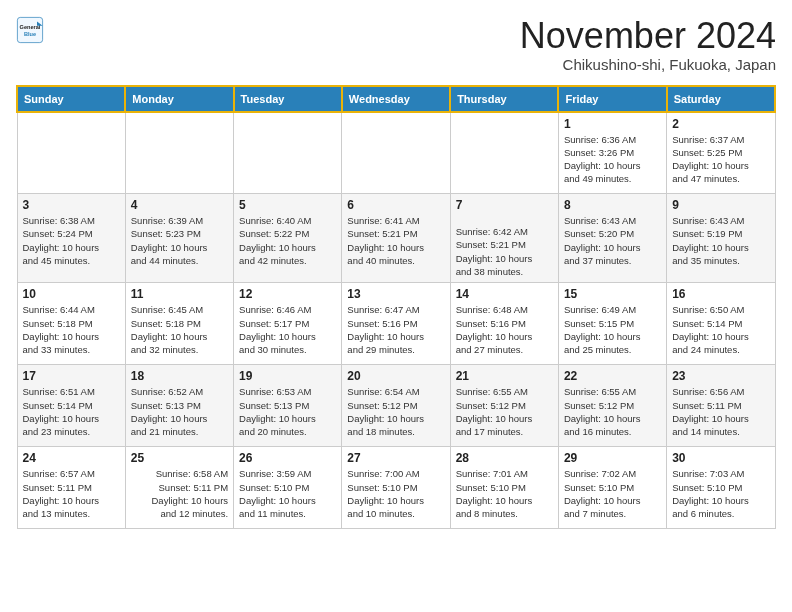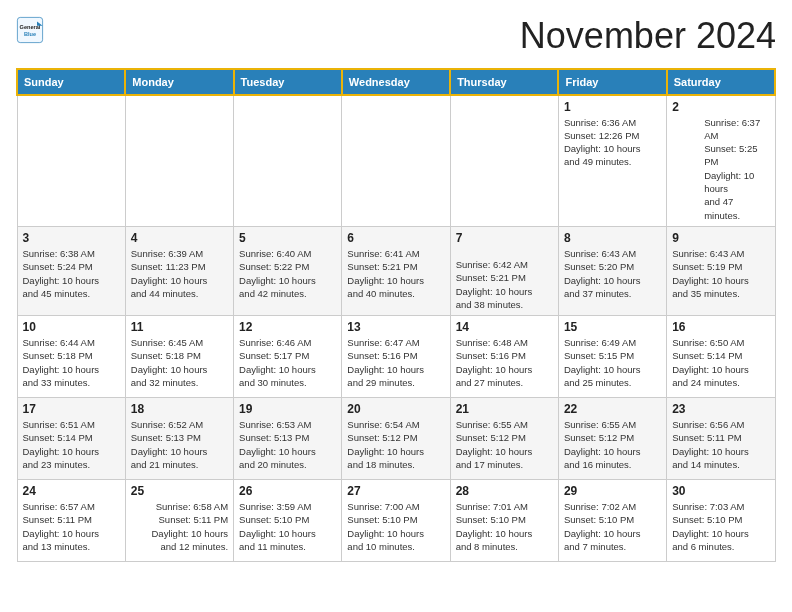--- a/index.html
+++ b/index.html
@@ -87,20 +87,21 @@
   <div class="logo">
     <svg class="logo-icon" viewBox="0 0 40 40" xmlns="http://www.w3.org/2000/svg">
       <rect x="2" y="2" width="36" height="36" rx="4" fill="#f0f8ff" stroke="#2980b9" stroke-width="1"></rect>
       <text x="20" y="18" text-anchor="middle" font-size="8" font-weight="bold" fill="#222">General</text>
       <text x="20" y="28" text-anchor="middle" font-size="8" font-weight="bold" fill="#2980b9">Blue</text>
       <polygon points="30,8 38,14 30,14" fill="#2980b9"></polygon>
     </svg>
   </div>
   <div class="title-block">
     <div class="month-title">November 2024</div>
+    <div class="subtitle">Chikushino-shi, Fukuoka, Japan</div>
   </div>
 </div>
 
 <table>
   <thead>
     <tr id="header-row">
         <th>Sunday</th>
         <th>Monday</th>
         <th>Tuesday</th>
         <th>Wednesday</th>
@@ -112,44 +113,44 @@
   <tbody id="calendar-body">
       <tr>
         <td class="empty"></td>
         <td class="empty"></td>
         <td class="empty"></td>
         <td class="empty"></td>
         <td class="empty"></td>
         <td>
           <span class="day-num">1</span>
           <div class="day-info" style="white-space: pre-line;">Sunrise: 6:36 AM
-Sunset: 12:26 PM
+Sunset: 3:26 PM
 Daylight: 10 hours
 and 49 minutes.</div>
         </td>
         <td>
           <span class="day-num">2</span>
-          <div class="day-info" style="white-space: pre-line; margin-left: 32px;">Sunrise: 6:37 AM
+          <div class="day-info" style="white-space: pre-line;">Sunrise: 6:37 AM
 Sunset: 5:25 PM
 Daylight: 10 hours
 and 47 minutes.</div>
         </td>
       </tr>
       <tr>
         <td>
           <span class="day-num">3</span>
           <div class="day-info" style="white-space: pre-line;">Sunrise: 6:38 AM
 Sunset: 5:24 PM
 Daylight: 10 hours
 and 45 minutes.</div>
         </td>
         <td>
           <span class="day-num">4</span>
           <div class="day-info" style="white-space: pre-line;">Sunrise: 6:39 AM
-Sunset: 11:23 PM
+Sunset: 5:23 PM
 Daylight: 10 hours
 and 44 minutes.</div>
         </td>
         <td>
           <span class="day-num">5</span>
           <div class="day-info" style="white-space: pre-line;">Sunrise: 6:40 AM
 Sunset: 5:22 PM
 Daylight: 10 hours
 and 42 minutes.</div>
         </td>

